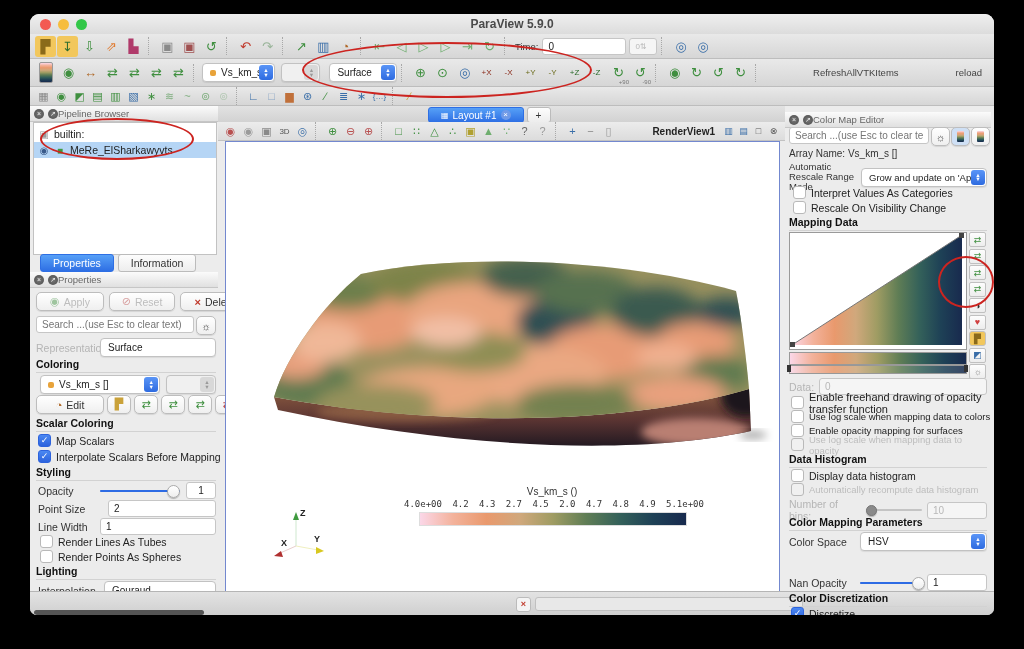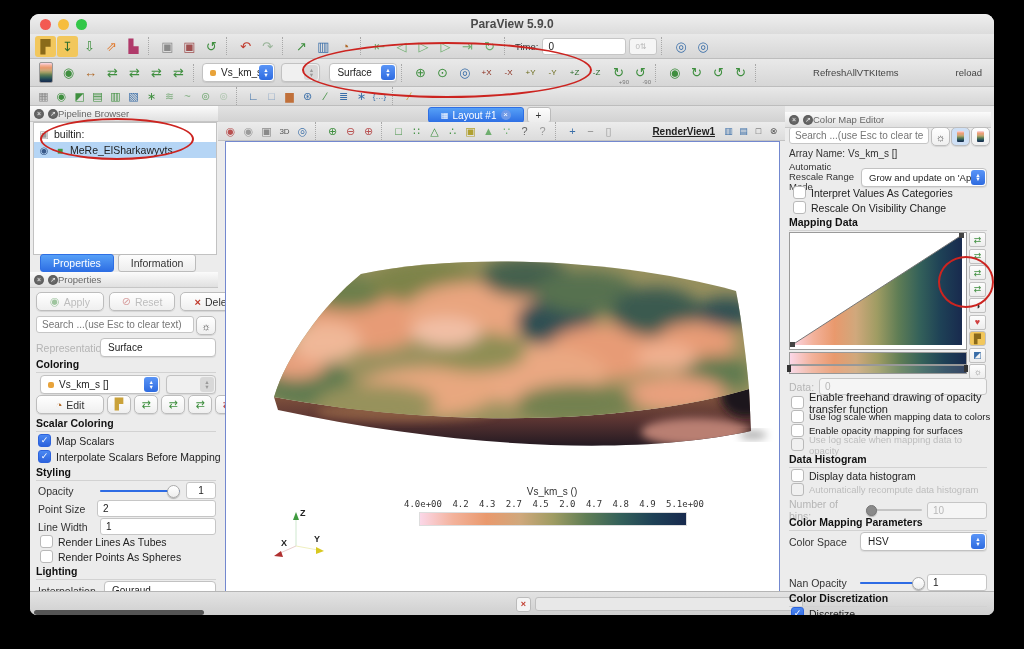--- a/index.html
+++ b/index.html
@@ -438,21 +438,21 @@
   <div class="sech abs" style="left:6px;top:452px;width:180px;">Styling</div>
   <div class="row" style="left:8px;top:468px;width:178px;gap:6px;">
     <span class="lab" style="width:56px;">Opacity</span>
     <div class="sl">
         <div class="tr"></div>
         <div class="fill" style="right:0;"></div>
         <div class="hd" style="left:calc(100% - 13px);"></div>
       </div>
     <span class="field" style="width:18px;text-align:center;">1</span>
   </div>
-  <div class="row" style="left:8px;top:486px;width:178px;gap:3px;">
+  <div class="row" style="left:8px;top:486px;width:178px;gap:14px;">
     <span class="lab" style="width:56px;">Point Size</span>
     <span class="field" style="flex:1;">2</span>
   </div>
   <div class="row" style="left:8px;top:504px;width:178px;gap:6px;">
     <span class="lab" style="width:56px;">Line Width</span>
     <span class="field" style="flex:1;">1</span>
   </div>
   <div class="cbrow abs" style="left:10px;top:521px;">
     <span class="cb"></span>
     <span>Render Lines As Tubes</span>
@@ -550,21 +550,21 @@
           <span class="g" style="color: rgb(58, 110, 168);">+</span>
         </div>
         <div class="tbi">
           <span class="g" style="color: rgb(138, 138, 138);">−</span>
         </div>
         <div class="tbi">
           <span class="g" style="color: rgb(154, 154, 154);">▯</span>
         </div>
       </div>
     <span style="flex:1;"></span>
-    <span style="font-size:10px;font-weight:bold;text-decoration:underline;color:#222;margin-right:6px;">RenderView1</span>
+    <span style="font-size:10px;font-weight:bold;color:#222;margin-right:6px;">RenderView1</span>
     <span class="tbi" style="width:15px;height:15px;font-size:9px;color:#3a6ea8;">▥</span>
     <span class="tbi" style="width:15px;height:15px;font-size:9px;color:#3a6ea8;">▤</span>
     <span class="tbi" style="width:15px;height:15px;font-size:9px;color:#555;">□</span>
     <span class="tbi" style="width:15px;height:15px;font-size:9px;color:#555;margin-right:4px;">⊗</span>
   </div>
 
   <div id="renderview" style="left:195px;top:127px;width:553px;height:451px;">
     
     <svg width="553" height="451" viewBox="0 0 553 451">
       <defs>

